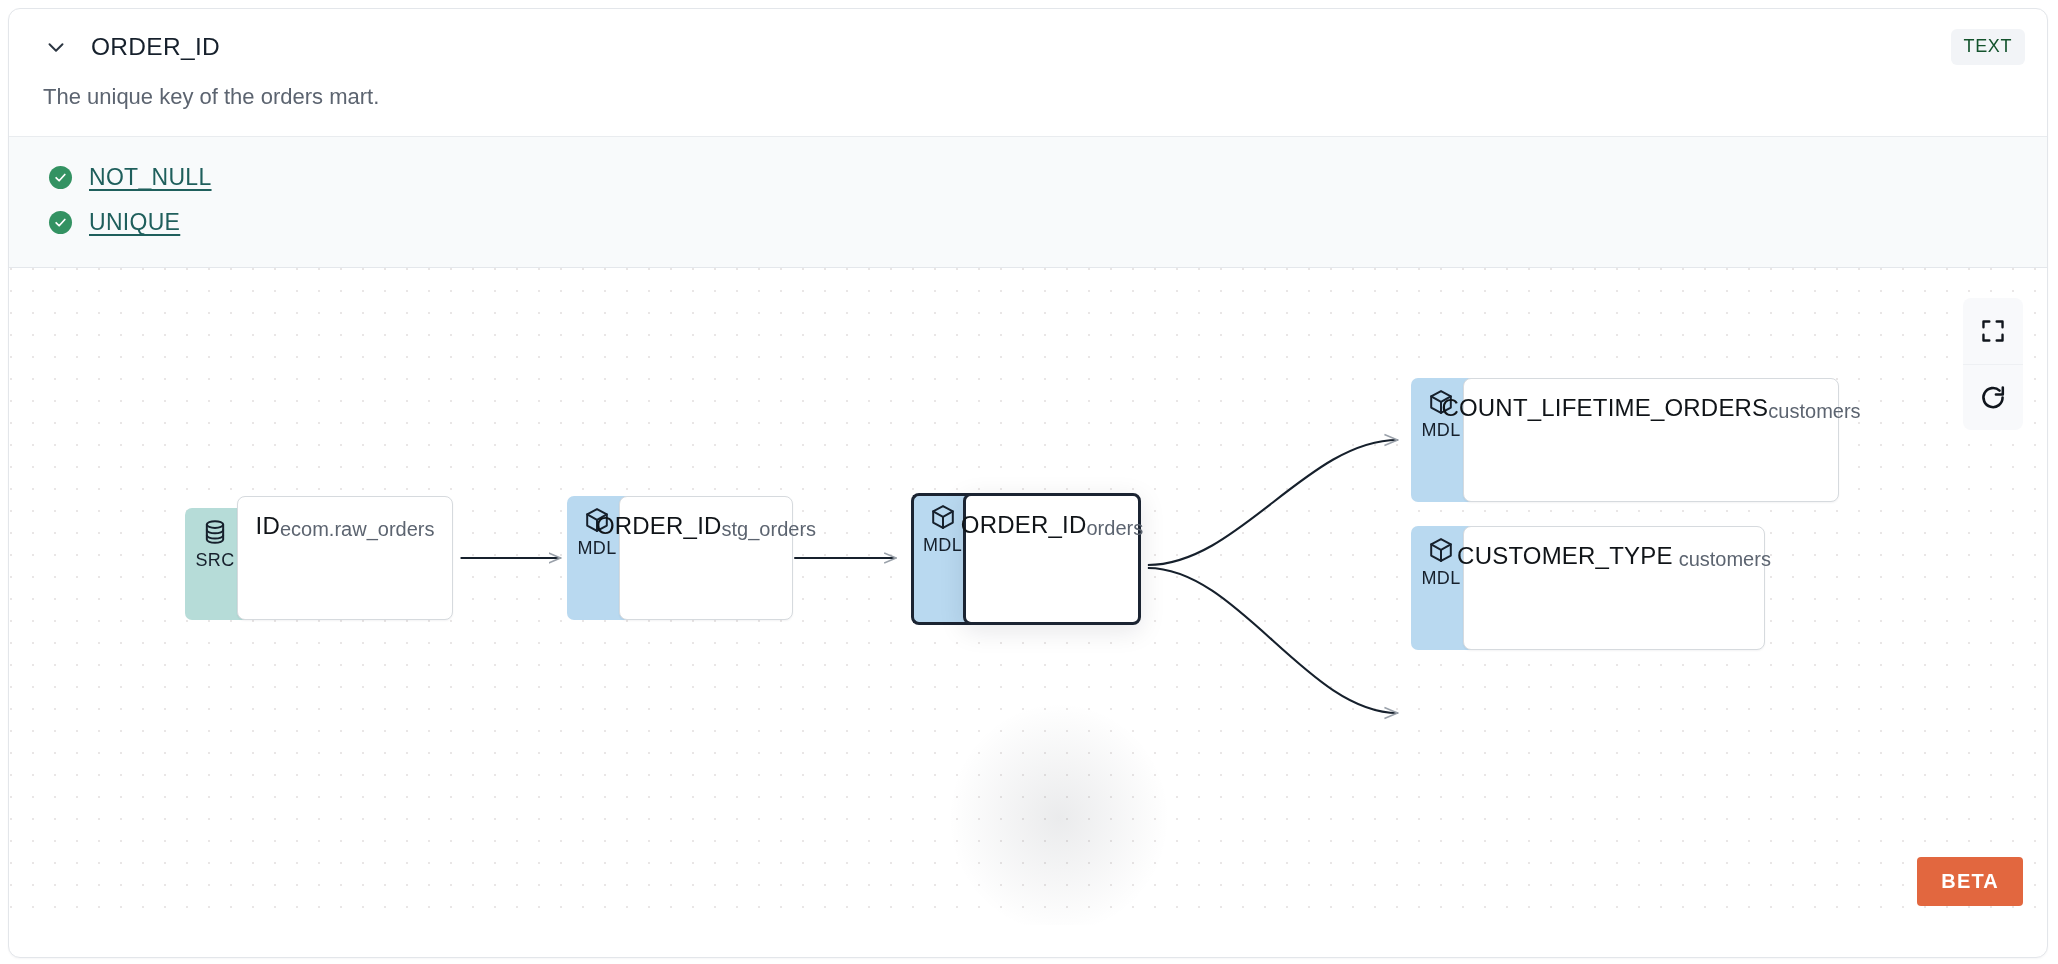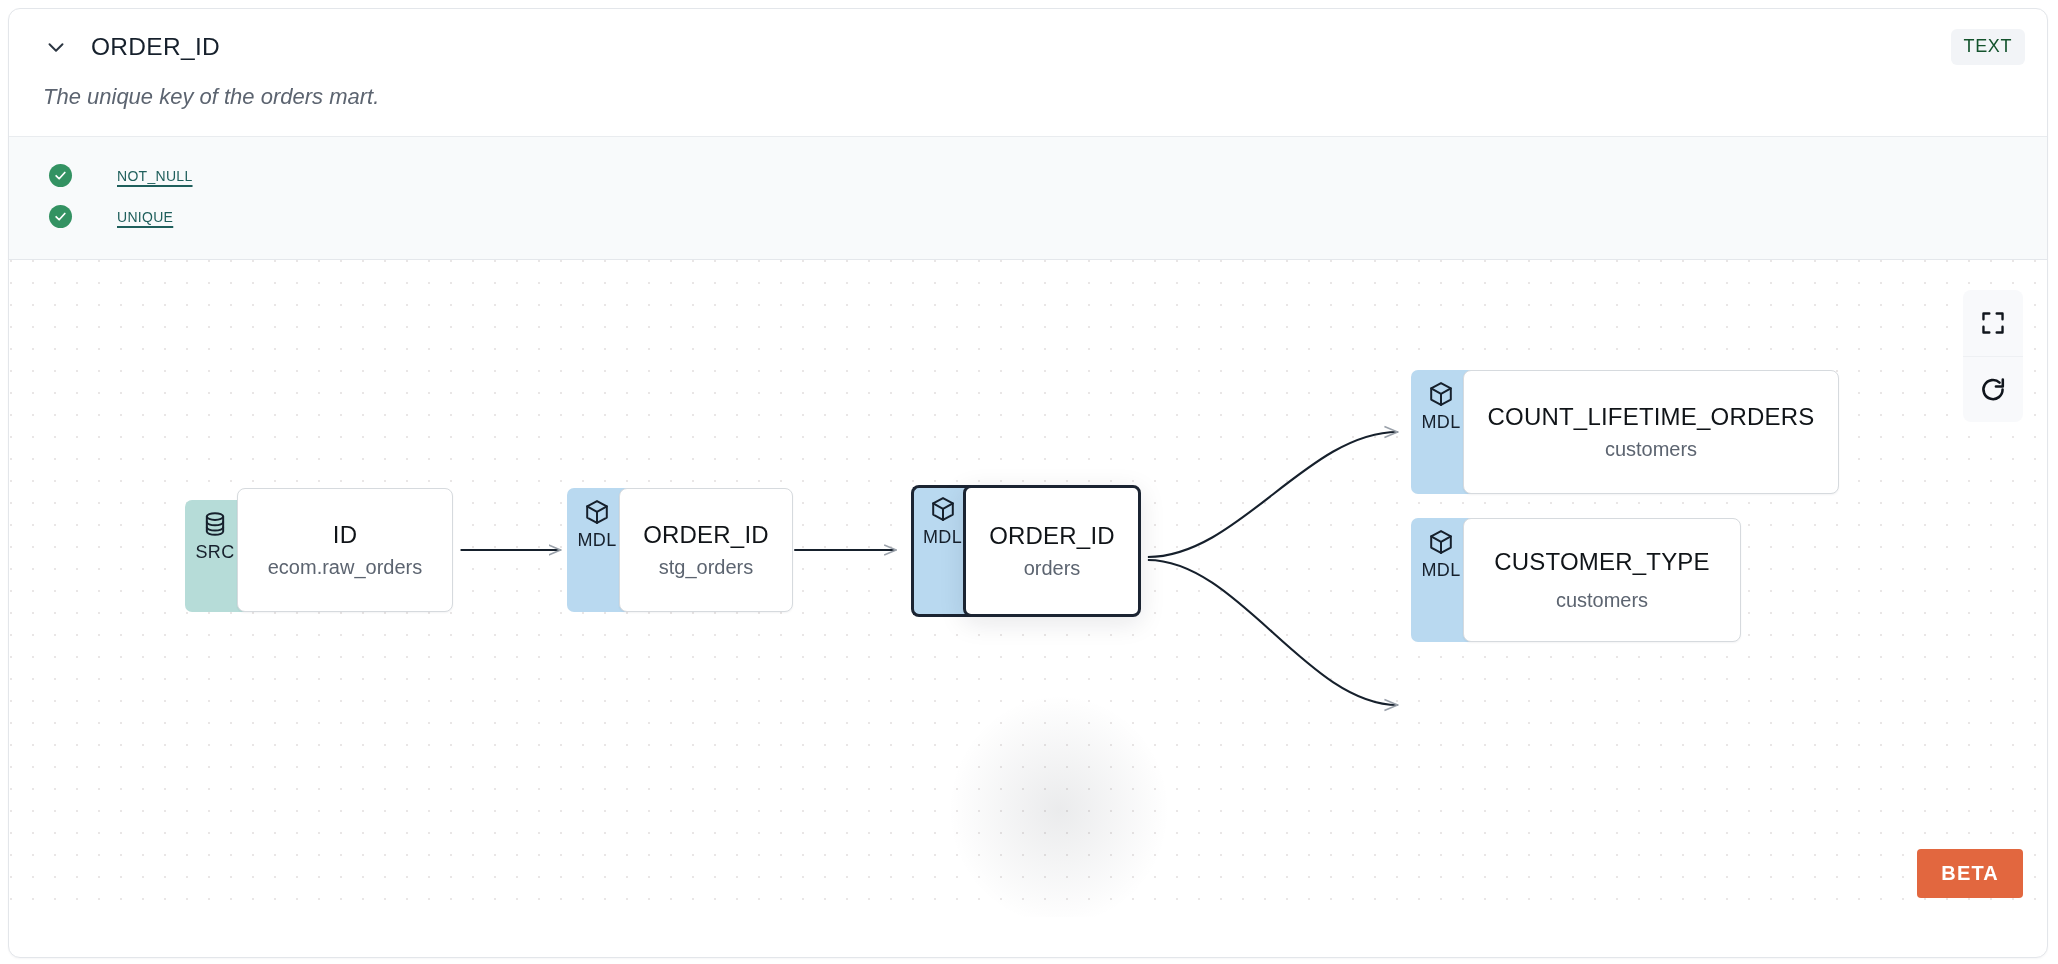--- a/index.html
+++ b/index.html
@@ -79,21 +79,20 @@
     border-radius: 6px;
     white-space: nowrap;
   }
 
   
   .description {
     padding: 0 30px 26px 34px;
     font-size: 22px;
     color: #5c6470;
     font-weight: 400;
-    font-style: italic;
   }
 
   
   .tests {
     background: #f8fafb;
     border-top: 1px solid #e9ecef;
     border-bottom: 1px solid #e4e7eb;
     padding: 18px 0 22px 0;
   }
 
@@ -110,28 +109,27 @@
     background: #339262;
     display: flex;
     align-items: center;
     justify-content: center;
     flex: 0 0 auto;
     margin-right: 17px;
   }
   .check-icon svg { display: block; }
 
   .test-link {
-    font-size: 14px;
+    font-size: 23px;
     color: #1f5f5c;
     text-decoration: underline;
     text-underline-offset: 4px;
     text-decoration-thickness: 1.5px;
     letter-spacing: 0.3px;
     cursor: pointer;
-    margin-left: 28px;
   }
 
   
   .graph {
     position: relative;
     height: 657px;
     background-color: #ffffff;
     background-image: radial-gradient(#e9e6e6 1.4px, transparent 1.5px);
     background-size: 22px 22px;
     background-position: 13px 12px;
@@ -180,21 +178,21 @@
     letter-spacing: 0.3px;
     line-height: 1;
     margin-top: 3px;
   }
 
   .node-body {
     background: #ffffff;
     border: 1px solid #d6dade;
     border-radius: 8px;
     display: flex;
-    flex-direction: column;
+    flex-direction: row;
     justify-content: center;
     padding: 14px 22px 14px 22px;
     box-sizing: border-box;
     margin-left: -8px;
     position: relative;
     z-index: 2;
     box-shadow: 0 1px 2px rgba(16,24,40,0.05);
     text-align: center;
   }
 
@@ -412,21 +410,21 @@
         <div class="node-badge mdl">
           <span>
             <svg width="28" height="28" viewBox="0 0 24 24" fill="none" stroke="#16202c" stroke-width="1.7" stroke-linecap="round" stroke-linejoin="round">
               <path d="M12 2.6 L20.4 7.2 V16.8 L12 21.4 L3.6 16.8 V7.2 Z"></path>
               <path d="M3.6 7.2 L12 11.9 L20.4 7.2"></path>
               <path d="M12 11.9 V21.4"></path>
             </svg>
           </span>
           <span class="badge-label">MDL</span>
         </div>
-        <div class="node-body" style="width:278px;gap:6px;">
+        <div class="node-body" style="width:302px;gap:6px;">
           <div class="node-name">CUSTOMER_TYPE</div>
           <div class="node-sub">customers</div>
         </div>
       </div>
 
       <div class="controls">
         <button class="ctrl-btn">
           <span>
             <svg width="26" height="26" viewBox="0 0 24 24" fill="none" stroke="#11161d" stroke-width="2.2" stroke-linecap="round" stroke-linejoin="round">
               <polyline points="3.2 8.6 3.2 3.2 8.6 3.2"></polyline>

